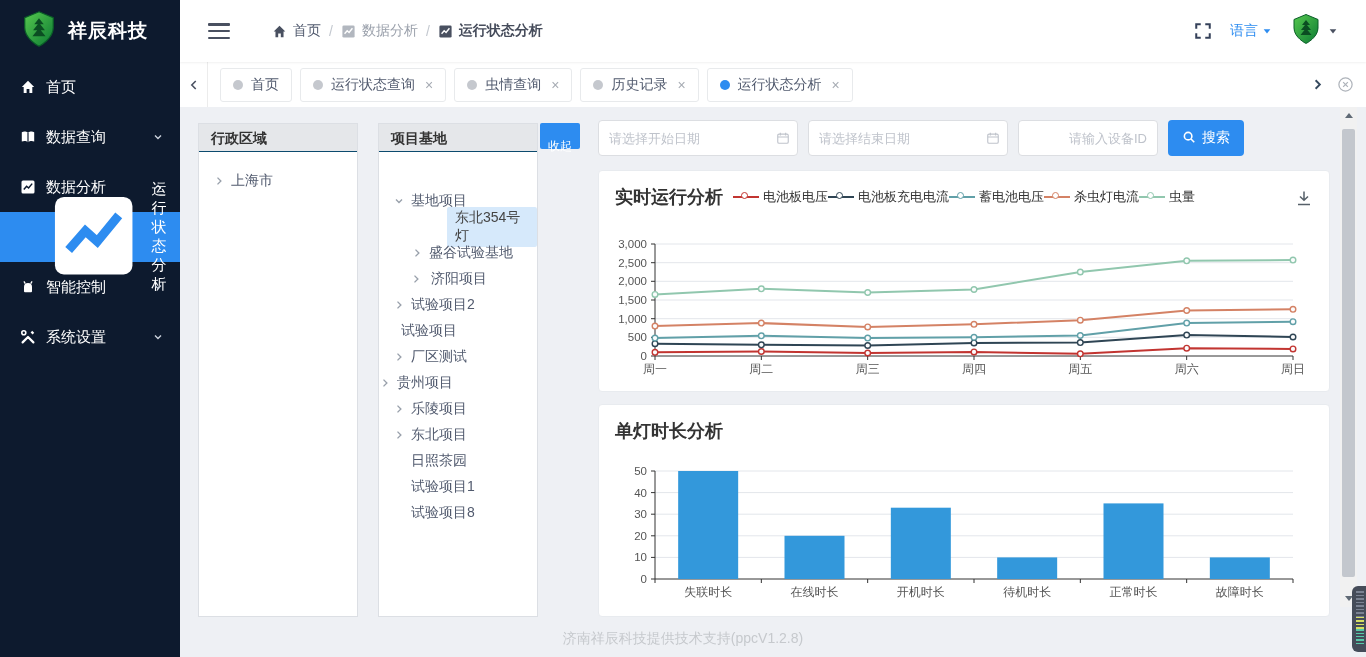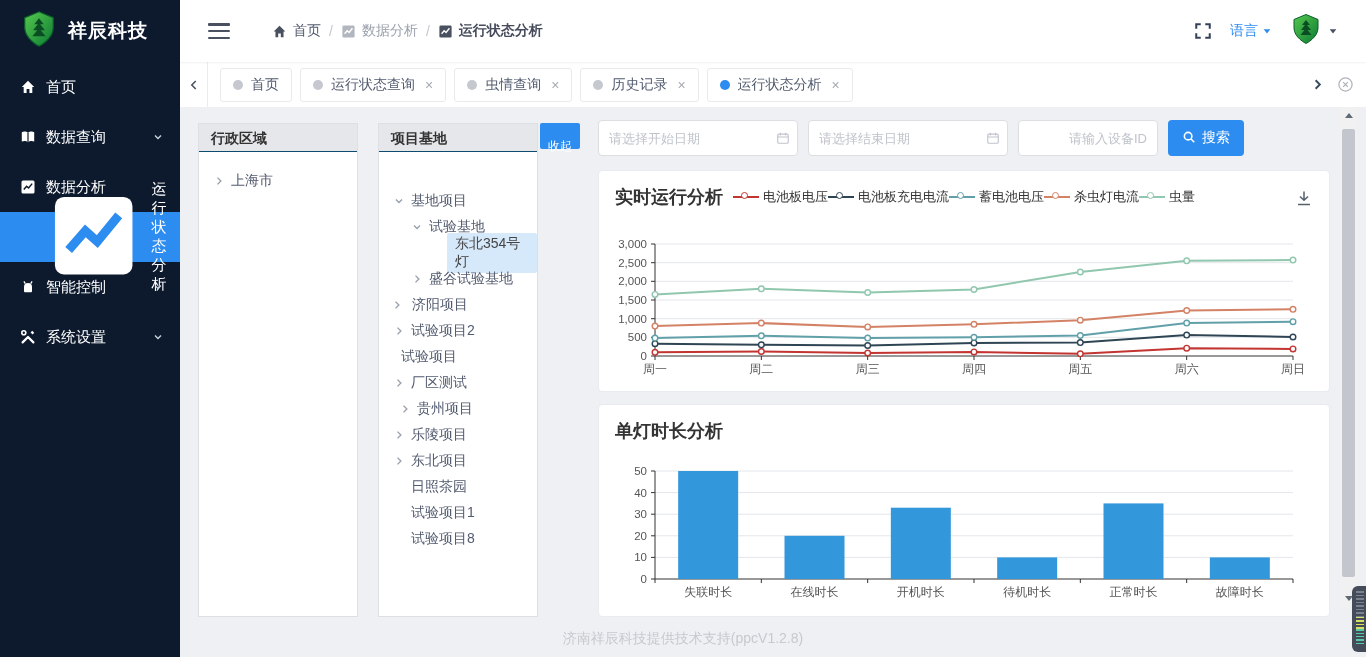--- a/index.html
+++ b/index.html
@@ -329,41 +329,33 @@
     <div class="panel-header">项目基地</div>
     <div id="project-tree" class="tree">
         <div class="tree-item" style="padding-left: 14px;">
           <span class="tree-arrow">
             <svg viewBox="0 0 16 16" width="100%" height="100%">
               <polyline points="4,6 8,10 12,6" fill="none" stroke="currentColor" stroke-width="1.8"></polyline>
             </svg>
           </span>
           <span class="tree-label">基地项目</span>
         </div>
-        <div class="tree-item" style="padding-left: 32px;">
-          <span class="tree-arrow">
-            <svg viewBox="0 0 16 16" width="100%" height="100%">
-              <polyline points="4,6 8,10 12,6" fill="none" stroke="currentColor" stroke-width="1.8"></polyline>
-            </svg>
-          </span>
-          <span class="tree-label">试验基地</span>
-        </div>
         <div class="tree-item" style="padding-left: 50px;">
           <span class="tree-spacer"></span>
           <span class="tree-label selected">东北354号灯</span>
         </div>
         <div class="tree-item" style="padding-left: 32px;">
           <span class="tree-arrow">
             <svg viewBox="0 0 16 16" width="100%" height="100%">
               <polyline points="6,3.5 10.5,8 6,12.5" fill="none" stroke="currentColor" stroke-width="1.8"></polyline>
             </svg>
           </span>
           <span class="tree-label">盛谷试验基地</span>
         </div>
-        <div class="tree-item" style="padding-left: 12px; gap: 9px;">
+        <div class="tree-item" style="padding-left: 31px; gap: 9px;">
           <span class="tree-arrow">
             <svg viewBox="0 0 16 16" width="100%" height="100%">
               <polyline points="6,3.5 10.5,8 6,12.5" fill="none" stroke="currentColor" stroke-width="1.8"></polyline>
             </svg>
           </span>
           <span class="tree-label">济阳项目</span>
         </div>
         <div class="tree-item" style="padding-left: 14px;">
           <span class="tree-arrow">
             <svg viewBox="0 0 16 16" width="100%" height="100%">
@@ -377,21 +369,21 @@
           <span class="tree-label">试验项目</span>
         </div>
         <div class="tree-item" style="padding-left: 14px;">
           <span class="tree-arrow">
             <svg viewBox="0 0 16 16" width="100%" height="100%">
               <polyline points="6,3.5 10.5,8 6,12.5" fill="none" stroke="currentColor" stroke-width="1.8"></polyline>
             </svg>
           </span>
           <span class="tree-label">厂区测试</span>
         </div>
-        <div class="tree-item" style="padding-left: 20px; text-align: right;">
+        <div class="tree-item" style="padding-left: 0; text-align: right;">
           <span class="tree-arrow">
             <svg viewBox="0 0 16 16" width="100%" height="100%">
               <polyline points="6,3.5 10.5,8 6,12.5" fill="none" stroke="currentColor" stroke-width="1.8"></polyline>
             </svg>
           </span>
           <span class="tree-label">贵州项目</span>
         </div>
         <div class="tree-item" style="padding-left: 14px;">
           <span class="tree-arrow">
             <svg viewBox="0 0 16 16" width="100%" height="100%">

